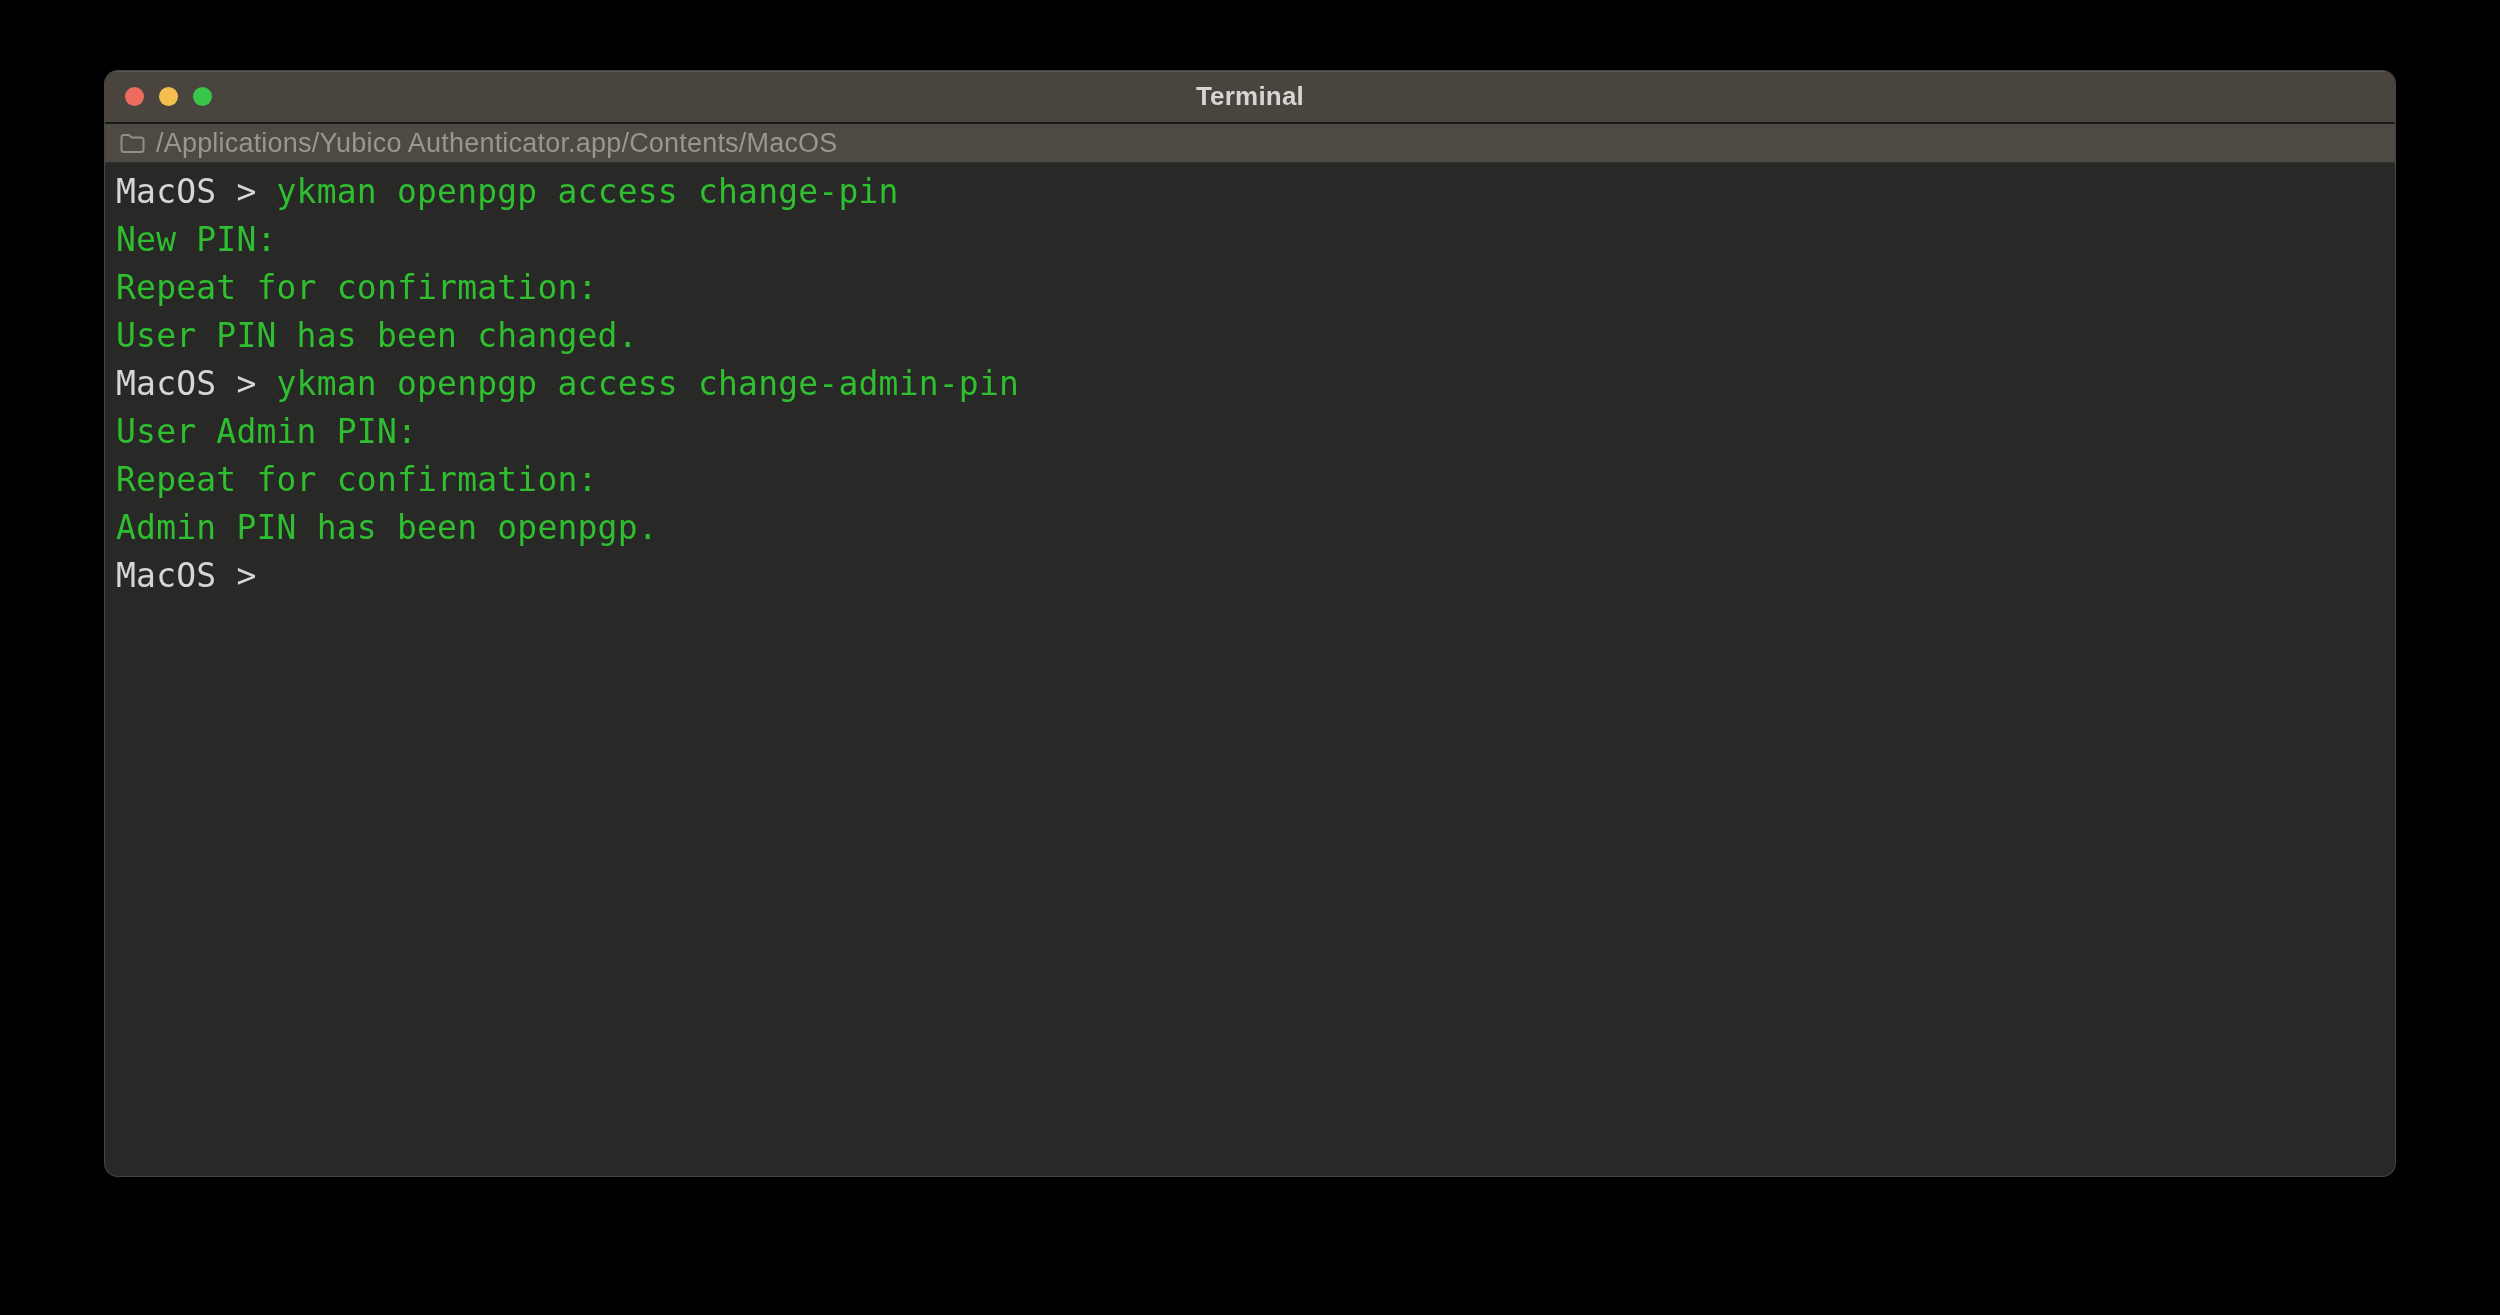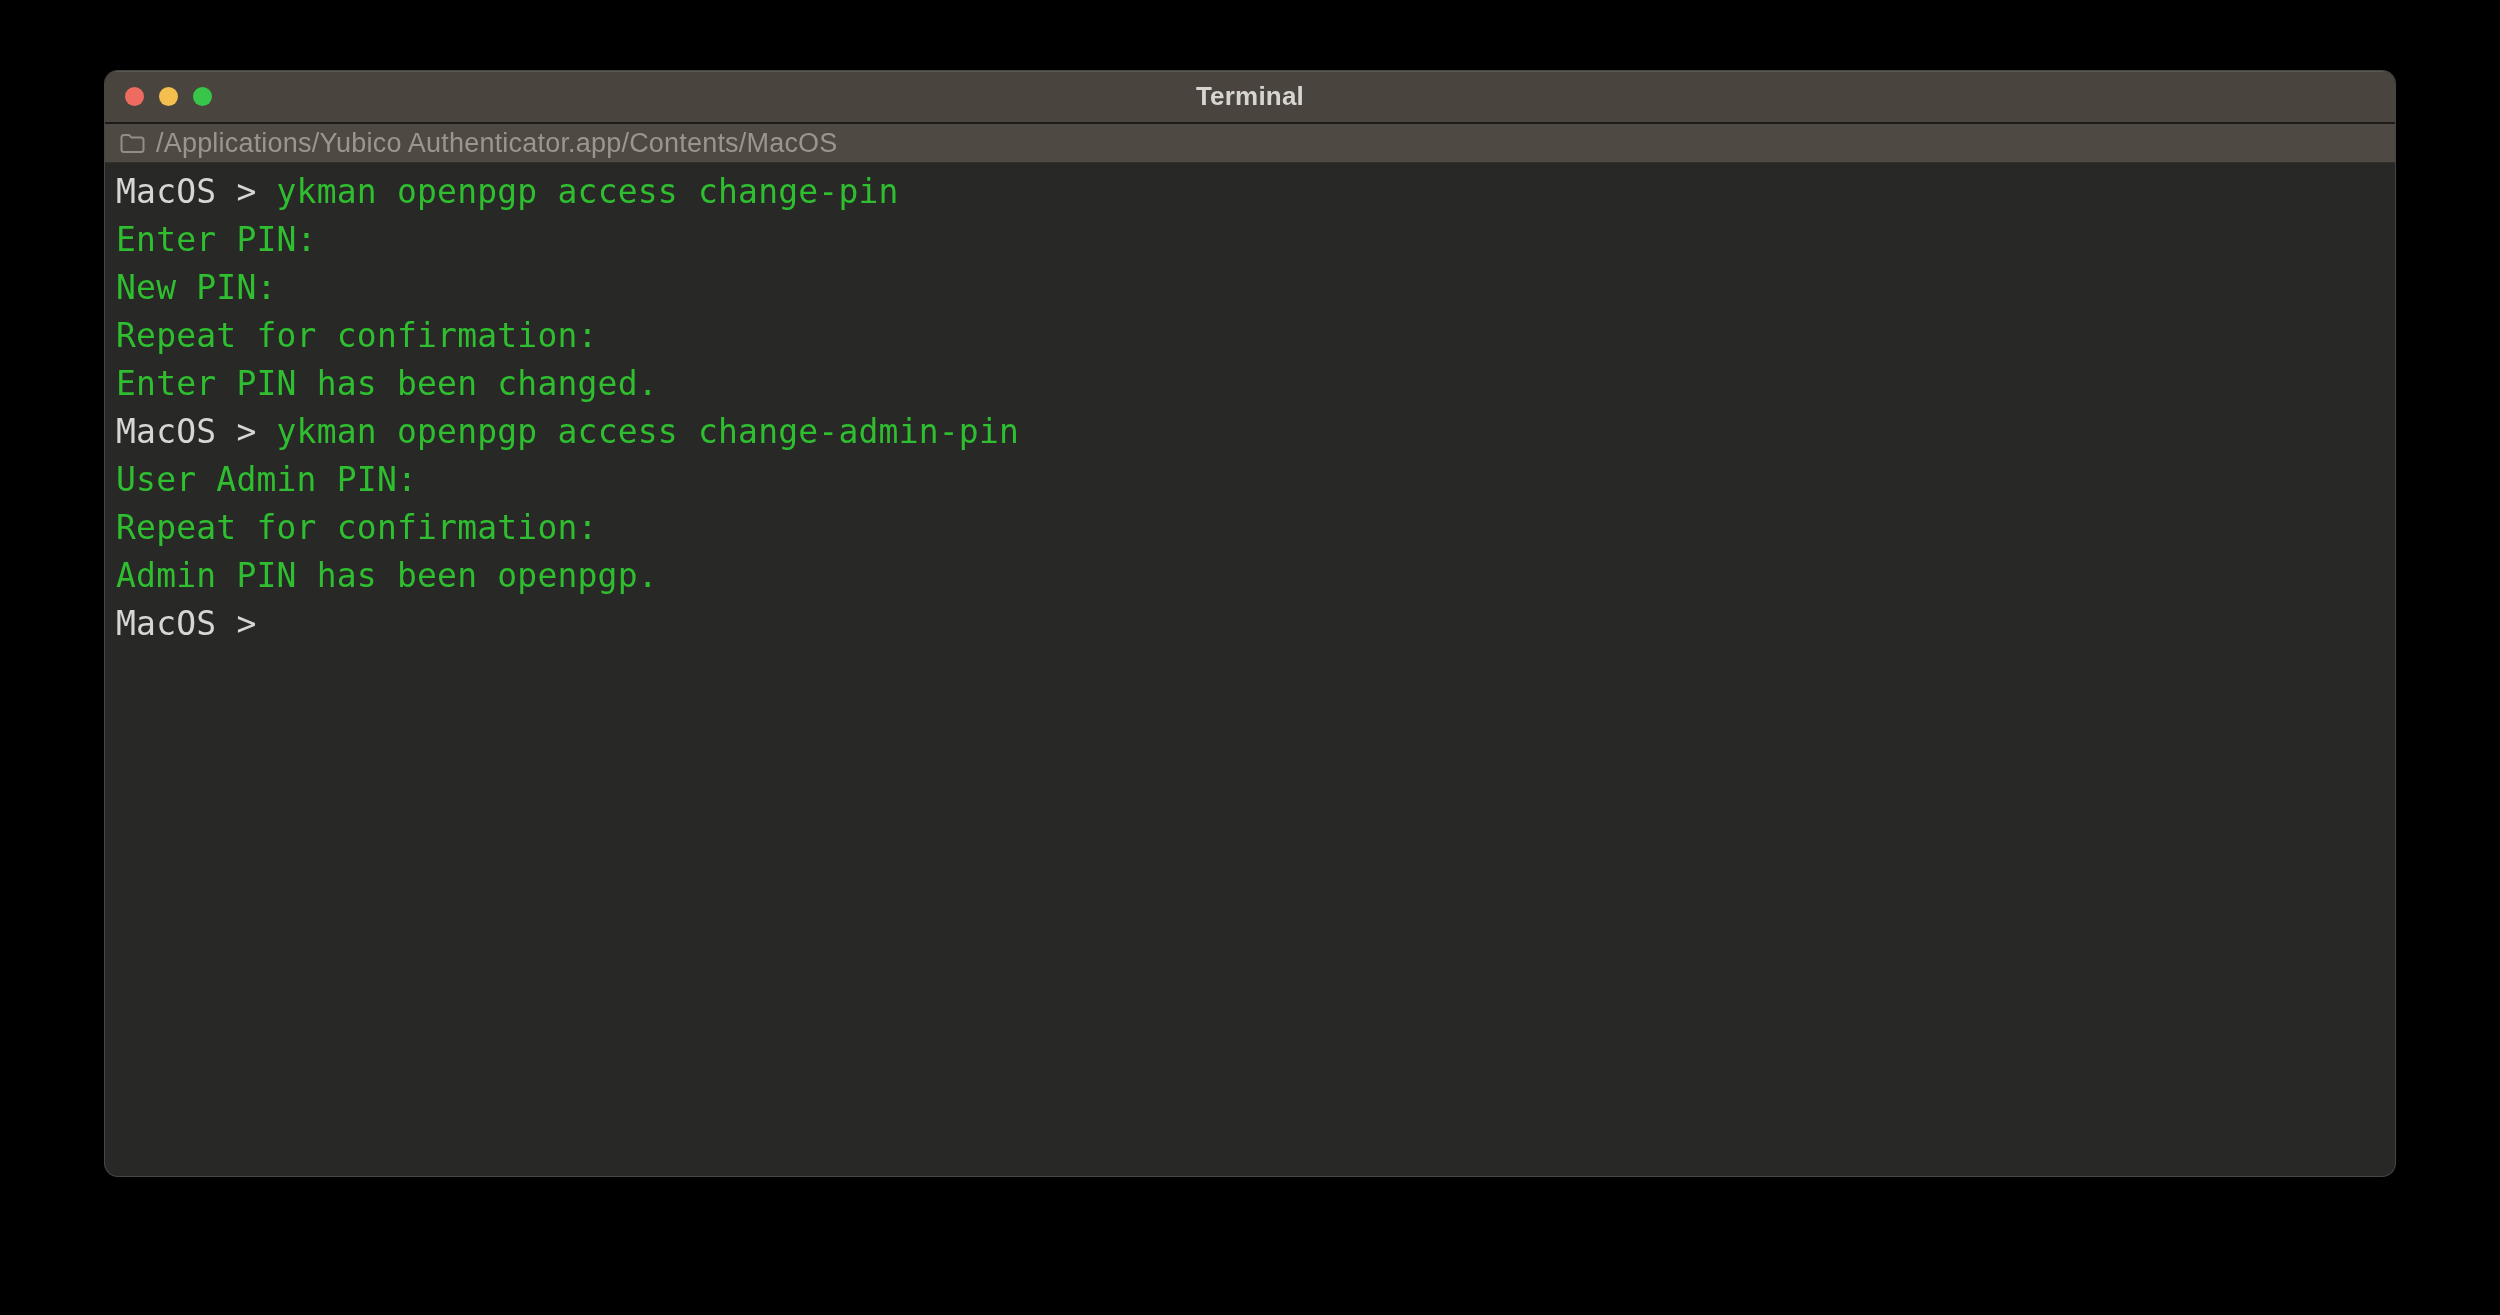--- a/index.html
+++ b/index.html
@@ -121,24 +121,23 @@
     <div class="pathbar">
       <svg class="folder-icon" viewBox="0 0 27 23" fill="none">
         <path d="M2.5 5.5 C2.5 4.1 3.6 3 5 3 L10 3 L12.5 5.5 L22 5.5 C23.4 5.5 24.5 6.6 24.5 8 L24.5 17.5 C24.5 18.9 23.4 20 22 20 L5 20 C3.6 20 2.5 18.9 2.5 17.5 Z" stroke="#938e85" stroke-width="2"></path>
       </svg>
       <span class="path-text">/Applications/Yubico Authenticator.app/Contents/MacOS</span>
     </div>
 
     <div class="terminal-body">
 
     <div class="term-line"><span class="seg-prompt">MacOS &gt; </span><span class="seg-command">ykman openpgp access change-pin</span></div>
-        <div class="term-line"><span class="seg-output">Enter PIN:</span></div>
         <div class="term-line"><span class="seg-output">New PIN:</span></div>
         <div class="term-line"><span class="seg-output">Repeat for confirmation:</span></div>
-        <div class="term-line"><span class="seg-output">Enter PIN has been changed.</span></div>
+        <div class="term-line"><span class="seg-output">User PIN has been changed.</span></div>
         <div class="term-line"><span class="seg-prompt">MacOS &gt; </span><span class="seg-command">ykman openpgp access change-admin-pin</span></div>
         <div class="term-line"><span class="seg-output">User Admin PIN:</span></div>
         <div class="term-line"><span class="seg-output">Repeat for confirmation:</span></div>
         <div class="term-line"><span class="seg-output">Admin PIN has been openpgp.</span></div>
         <div class="term-line"><span class="seg-prompt">MacOS &gt; </span></div>
       </div>
 
   </div>
 </div>
 

